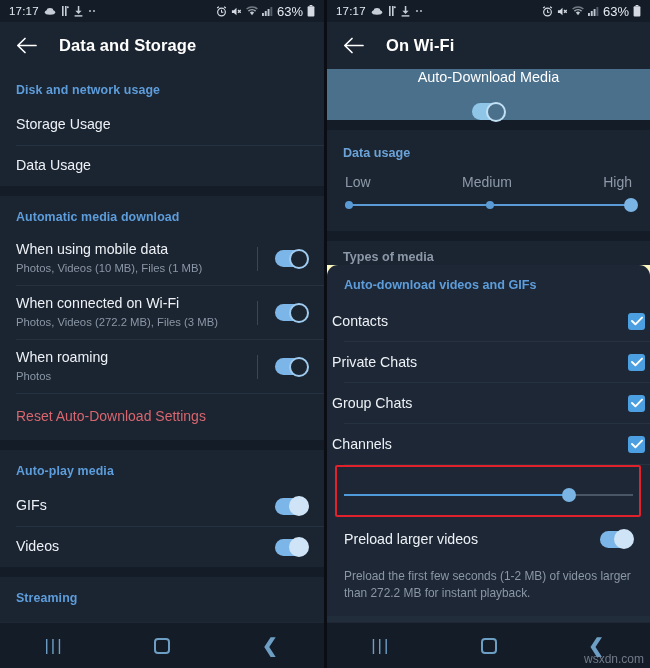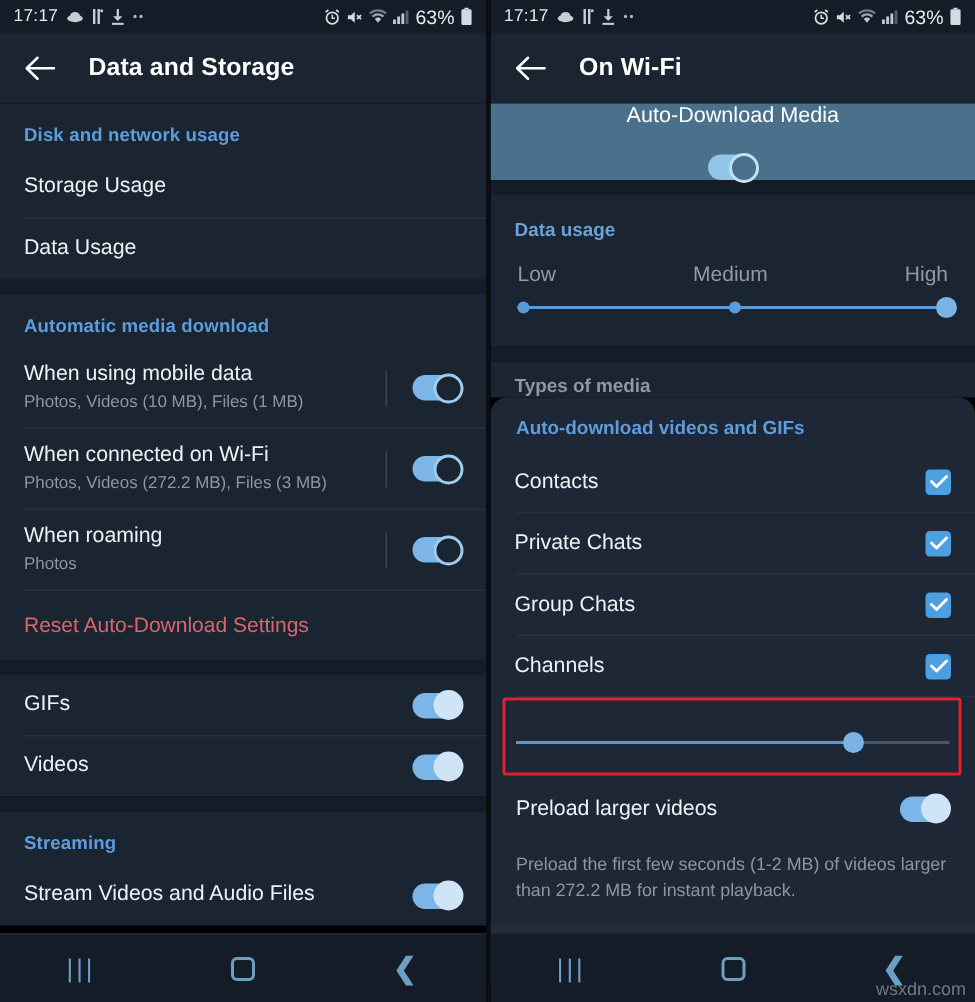--- a/index.html
+++ b/index.html
@@ -5,21 +5,21 @@
   * { box-sizing: border-box; margin: 0; padding: 0; }
   html, body {
     width: 650px; height: 668px;
     background: #0d1117;
     font-family: "Liberation Sans", sans-serif;
     overflow: hidden;
   }
   .screens { display: flex; width: 650px; height: 668px; }
   .phone {
     width: 324px; height: 668px;
-    background: #000000;
+    background: #fef9c3;
     position: relative;
     overflow: hidden;
   }
   .phone.right { width: 326px; border-left: 3px solid #0a0e14; }
 
   
   .statusbar {
     height: 22px;
     background: #141c27;
     display: flex; align-items: center;
@@ -182,21 +182,21 @@
     position: relative;
   }
   .sheet-hdr {
     color: #5d9ddb;
     font-size: 12.6px;
     font-weight: bold;
     padding: 13px 17px 9px 17px;
   }
   .crow {
     display: flex; align-items: center;
-    padding: 0 16px;
+    padding: 0 5px;
     height: 40px;
   }
   .crow .lbl { flex: 1; color: #eef2f7; font-size: 14.2px; }
   .cbox {
     width: 17px; height: 17px;
     border-radius: 3px;
     background: #4c9fe0;
     display: flex; align-items: center; justify-content: center;
     cursor: pointer;
     flex: 0 0 auto;
@@ -410,20 +410,21 @@
               <div class="knob"></div>
             </div>
         </div>
         <div class="divider"></div>
 
         <div class="danger">Reset Auto-Download Settings</div>
       </div>
       <div class="gap"></div>
 
       <div class="card">
+        <div class="sec-hdr">Auto-play media</div>
         <div class="row">
           <div class="texts">
               <div class="lbl">GIFs</div>
             </div>
           <div class="toggle solid">
               <div class="knob"></div>
             </div>
         </div>
         <div class="divider"></div>
         <div class="row">

